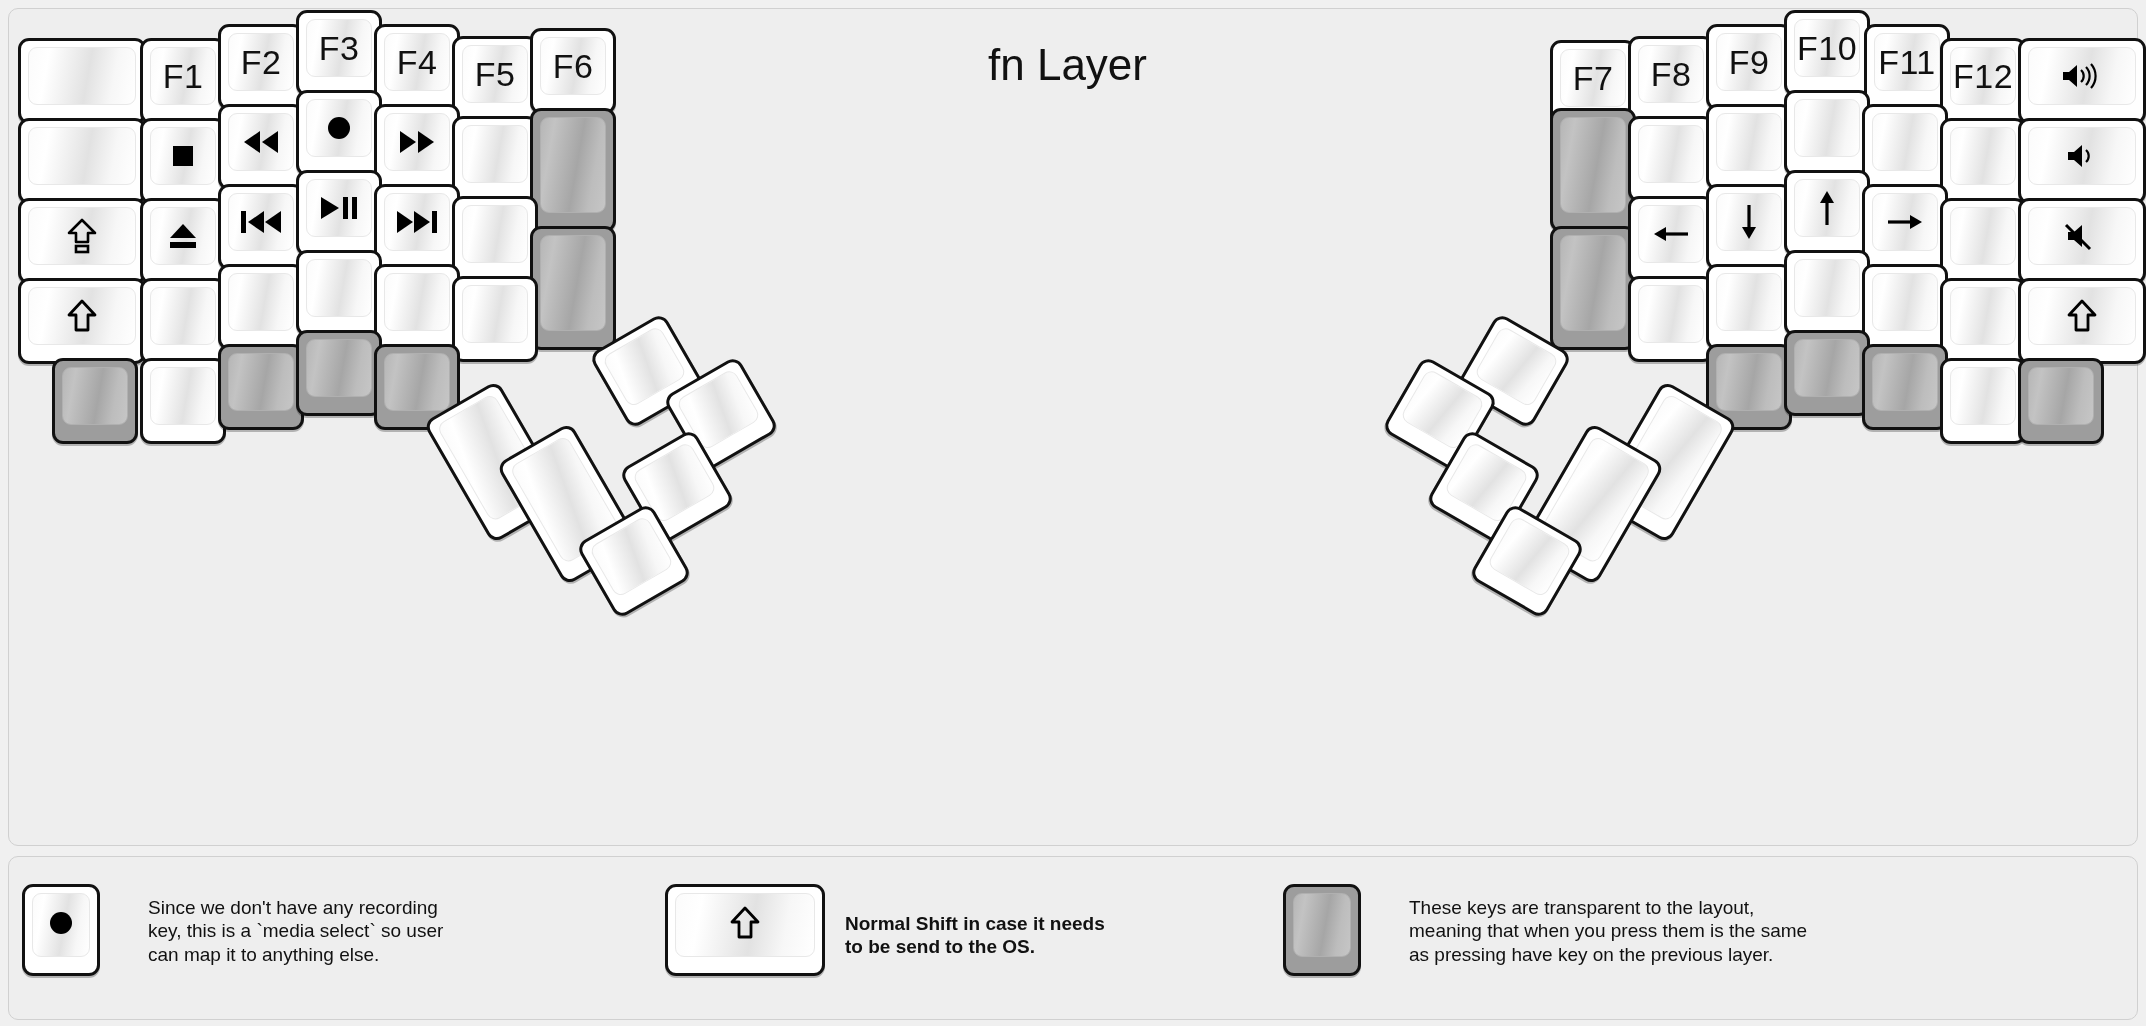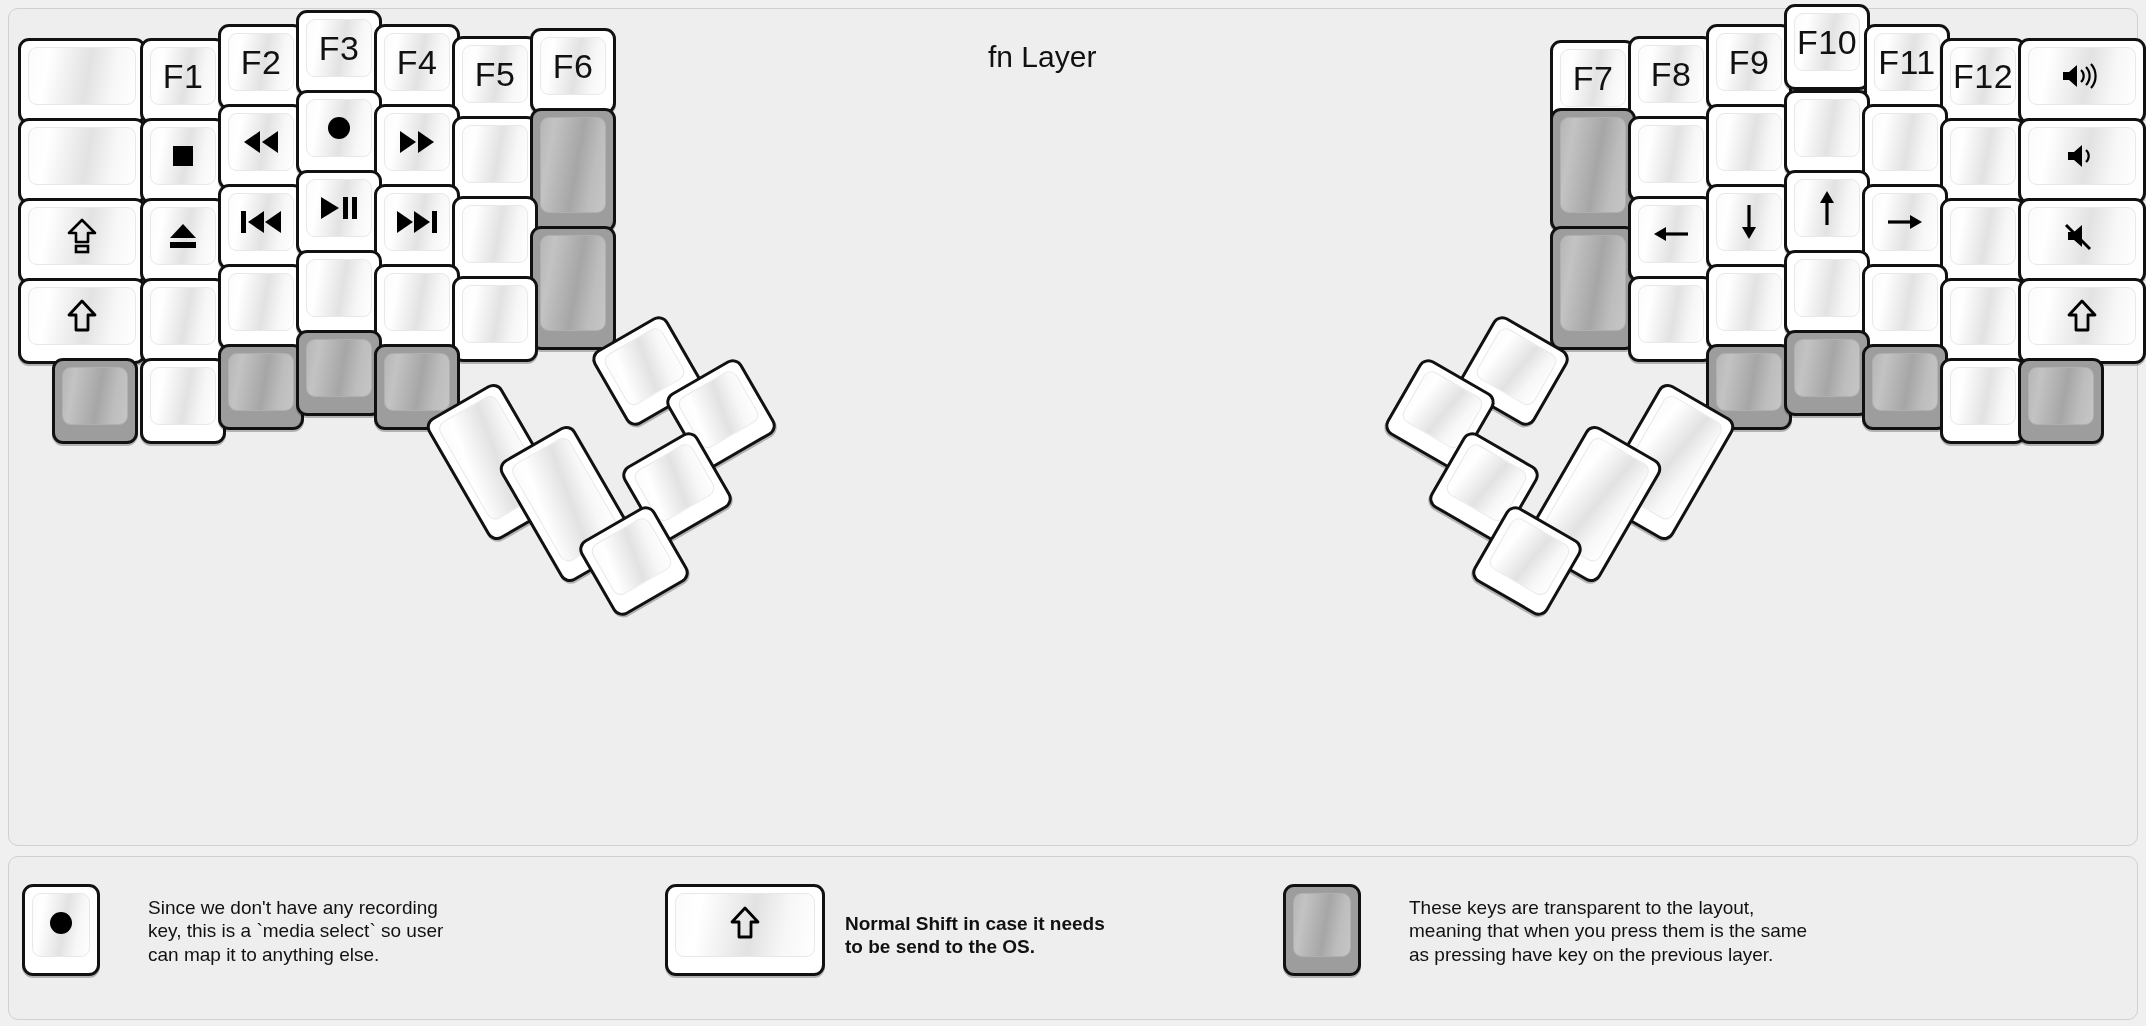--- a/index.html
+++ b/index.html
@@ -59,21 +59,21 @@
     border:1px solid #b0b0b0;
   }
 
   
   .key.rot{transform-origin:center center;}
 
   
   #title{
     position:absolute;
     left:988px;top:40px;
-    font-size:30px;
+    font-size:44px;
     color:#111;
     white-space:nowrap;
   }
   .legend-key{
     position:absolute;
     box-sizing:border-box;
     background:#fff;border:3px solid #111;border-radius:11px;
     box-shadow:0 2px 0 rgba(0,0,0,.25);
   }
   .legend-key .cap{
@@ -310,21 +310,21 @@
       <div class="key" style="left: 1628px; top: 36px; width: 86px; height: 86px;">
         <div class="cap">
           <span class="lbl">F8</span>
         </div>
       </div>
       <div class="key" style="left: 1706px; top: 24px; width: 86px; height: 86px;">
         <div class="cap">
           <span class="lbl">F9</span>
         </div>
       </div>
-      <div class="key" style="left: 1784px; top: 4px; width: 86px; height: 86px;">
+      <div class="key" style="left: 1784px; top: 10px; width: 86px; height: 86px;">
         <div class="cap">
           <span class="lbl">F10</span>
         </div>
       </div>
       <div class="key" style="left: 1864px; top: 24px; width: 86px; height: 86px;">
         <div class="cap">
           <span class="lbl">F11</span>
         </div>
       </div>
       <div class="key" style="left: 1940px; top: 38px; width: 86px; height: 86px; text-align: center;">

